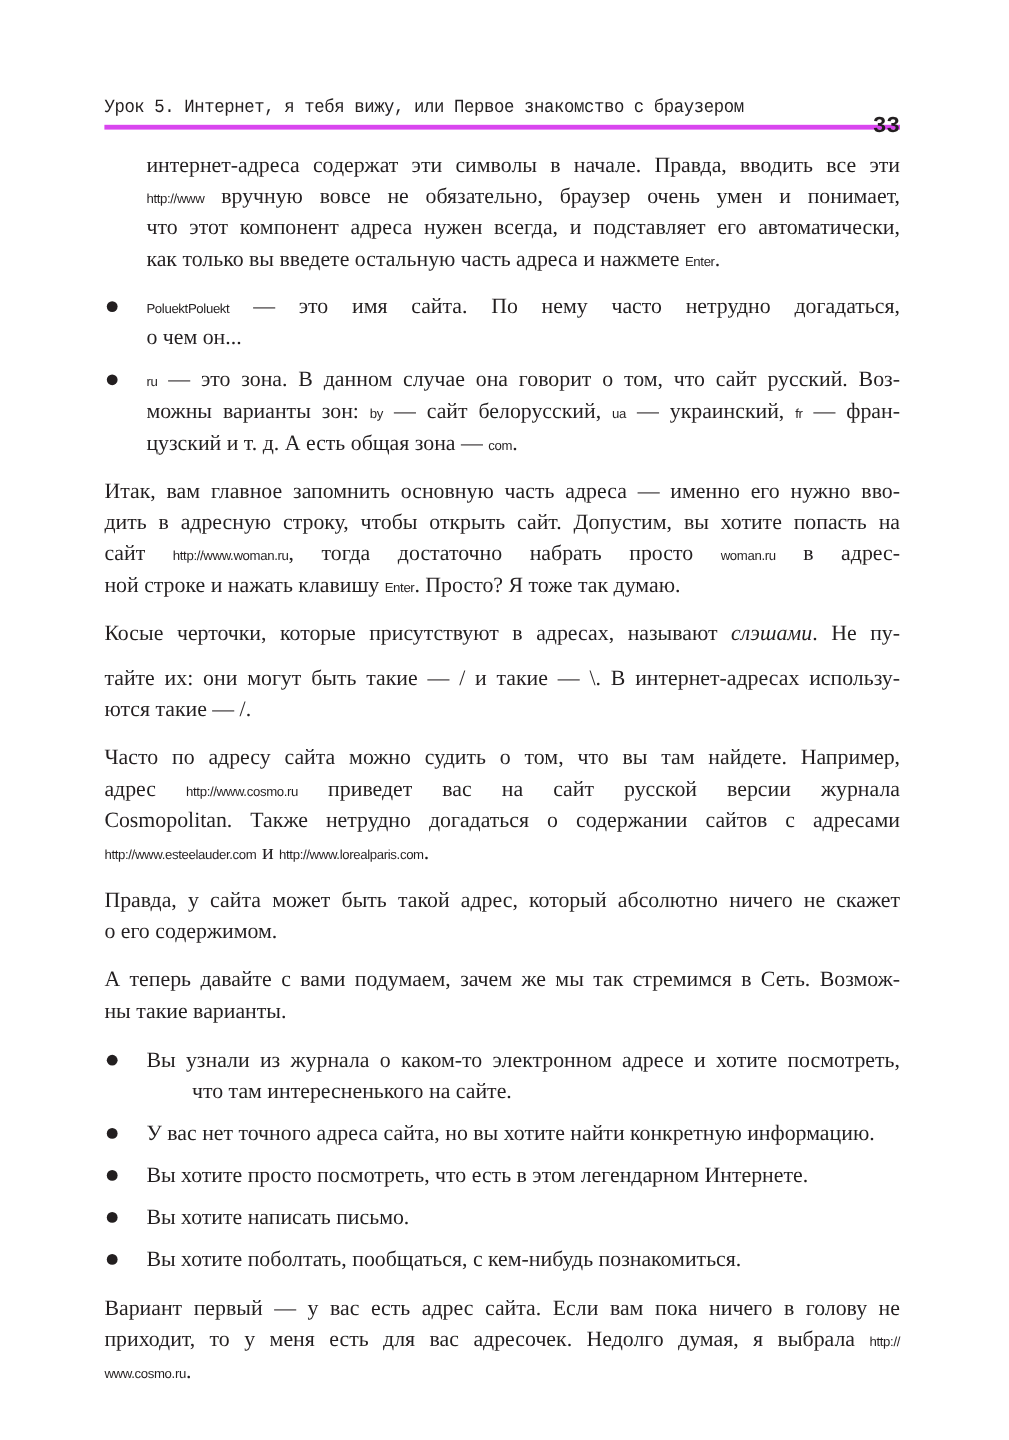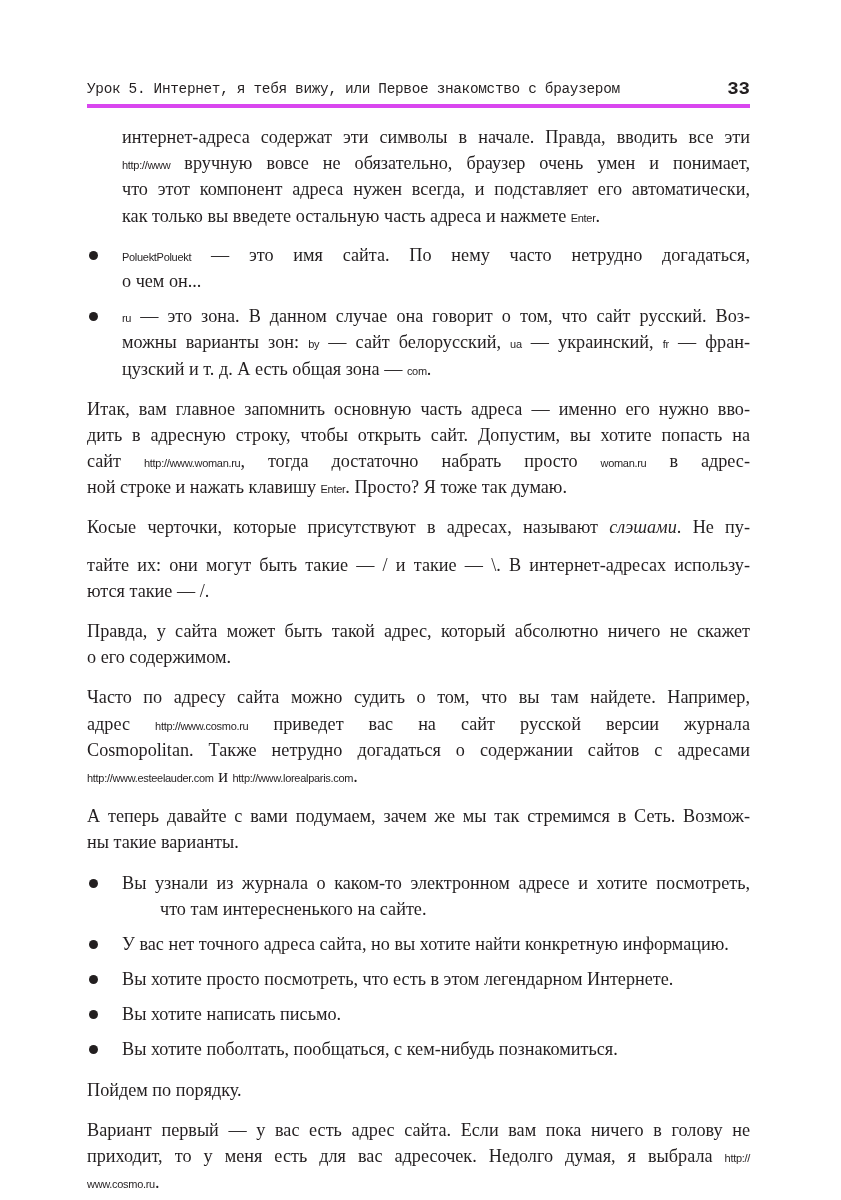--- a/index.html
+++ b/index.html
@@ -8,21 +8,21 @@
   .header {
     position: absolute; left: 87px; top: 78px; width: 663px; height: 26px;
     border-bottom: 4px solid #d946ef;
     font-family: Liberation Mono, monospace;
     text-align: right;
   }
   .header .title {
     position: absolute; left: 0; top: 2px; font-size: 15.5px; letter-spacing: -0.35px; transform: scaleX(0.93); transform-origin: left center; white-space: nowrap;
   }
   .header .pagenum {
-    position: absolute; right: 0; top: 0px; font-size: 19px; font-weight: bold;
+    position: absolute; right: 0; top: 16px; font-size: 19px; font-weight: bold;
   }
   .body {
     position: absolute; left: 87px; top: 124px; width: 663px;
     font-family: "Liberation Serif", serif; font-size: 18.2px; line-height: 26.2px;
   }
   .para { margin: 0 0 14px 0; }
   .bullet-list { margin: 0 0 14px 0; padding: 0; list-style: none; }
   .bullet-item { position: relative; padding-left: 35px; margin: 0 0 9px 0; }
   .bullet-item:last-child { margin-bottom: 0; }
   .bullet-dot {
@@ -70,28 +70,28 @@
         <span class="line" style="white-space: nowrap;"><span>дить в адресную строку, чтобы открыть сайт. Допустим, вы хотите попасть на</span></span>
         <span class="line" style="white-space: nowrap;"><span>сайт </span><span class="b">http://www.woman.ru</span><span>, тогда достаточно набрать просто </span><span class="b">woman.ru</span><span> в адрес-</span></span>
         <span class="line last" style="white-space: nowrap;"><span>ной строке и нажать клавишу </span><span class="b">Enter</span><span>. Просто? Я тоже так думаю.</span></span>
       </div>
     <div class="para">
         <span class="line" style="white-space: nowrap;"><span>Косые черточки, которые присутствуют в адресах, называют </span><span class="i">слэшами</span><span>. Не пу-</span></span>
         <span class="line" style="white-space: nowrap; margin-top: 11px;"><span>тайте их: они могут быть такие — / и такие — \. В интернет-адресах использу-</span></span>
         <span class="line last" style="white-space: nowrap;"><span>ются такие — /.</span></span>
       </div>
     <div class="para">
-        <span class="line" style="white-space: nowrap;"><span>Правда, у сайта может быть такой адрес, который абсолютно ничего не скажет</span></span>
-        <span class="line last" style="white-space: nowrap;"><span>о его содержимом.</span></span>
-      </div>
-    <div class="para">
         <span class="line" style="white-space: nowrap;"><span>Часто по адресу сайта можно судить о том, что вы там найдете. Например,</span></span>
         <span class="line" style="white-space: nowrap;"><span>адрес </span><span class="b">http://www.cosmo.ru</span><span> приведет вас на сайт русской версии журнала</span></span>
         <span class="line" style="white-space: nowrap;"><span>Cosmopolitan. Также нетрудно догадаться о содержании сайтов с адресами</span></span>
         <span class="line last" style="white-space: nowrap;"><span class="b">http://www.esteelauder.com</span><span> и </span><span class="b">http://www.lorealparis.com</span><span>.</span></span>
+      </div>
+    <div class="para">
+        <span class="line" style="white-space: nowrap;"><span>Правда, у сайта может быть такой адрес, который абсолютно ничего не скажет</span></span>
+        <span class="line last" style="white-space: nowrap;"><span>о его содержимом.</span></span>
       </div>
     <div class="para">
         <span class="line" style="white-space: nowrap;"><span>А теперь давайте с вами подумаем, зачем же мы так стремимся в Сеть. Возмож-</span></span>
         <span class="line last" style="white-space: nowrap;"><span>ны такие варианты.</span></span>
       </div>
 
     <ul class="bullet-list">
         <li class="bullet-item">
           <span class="bullet-dot"></span>
           <span class="line" style="white-space: nowrap;"><span>Вы узнали из журнала о каком-то электронном адресе и хотите посмотреть,</span></span>
@@ -109,21 +109,18 @@
           <span class="bullet-dot"></span>
           <span class="line last" style="white-space: nowrap;"><span>Вы хотите написать письмо.</span></span>
         </li>
         <li class="bullet-item">
           <span class="bullet-dot"></span>
           <span class="line last" style="white-space: nowrap;"><span>Вы хотите поболтать, пообщаться, с кем-нибудь познакомиться.</span></span>
         </li>
       </ul>
 
     <div class="para">
-        <span class="line last" style="white-space: nowrap;"><span>Пойдем по порядку.</span></span>
-      </div>
-    <div class="para">
         <span class="line" style="white-space: nowrap;"><span>Вариант первый — у вас есть адрес сайта. Если вам пока ничего в голову не</span></span>
         <span class="line" style="white-space: nowrap;"><span>приходит, то у меня есть для вас адресочек. Недолго думая, я выбрала </span><span class="b">http://</span></span>
         <span class="line last" style="white-space: nowrap;"><span class="b">www.cosmo.ru</span><span>.</span></span>
       </div>
   </div>
 </div>
 
 </body></html>

